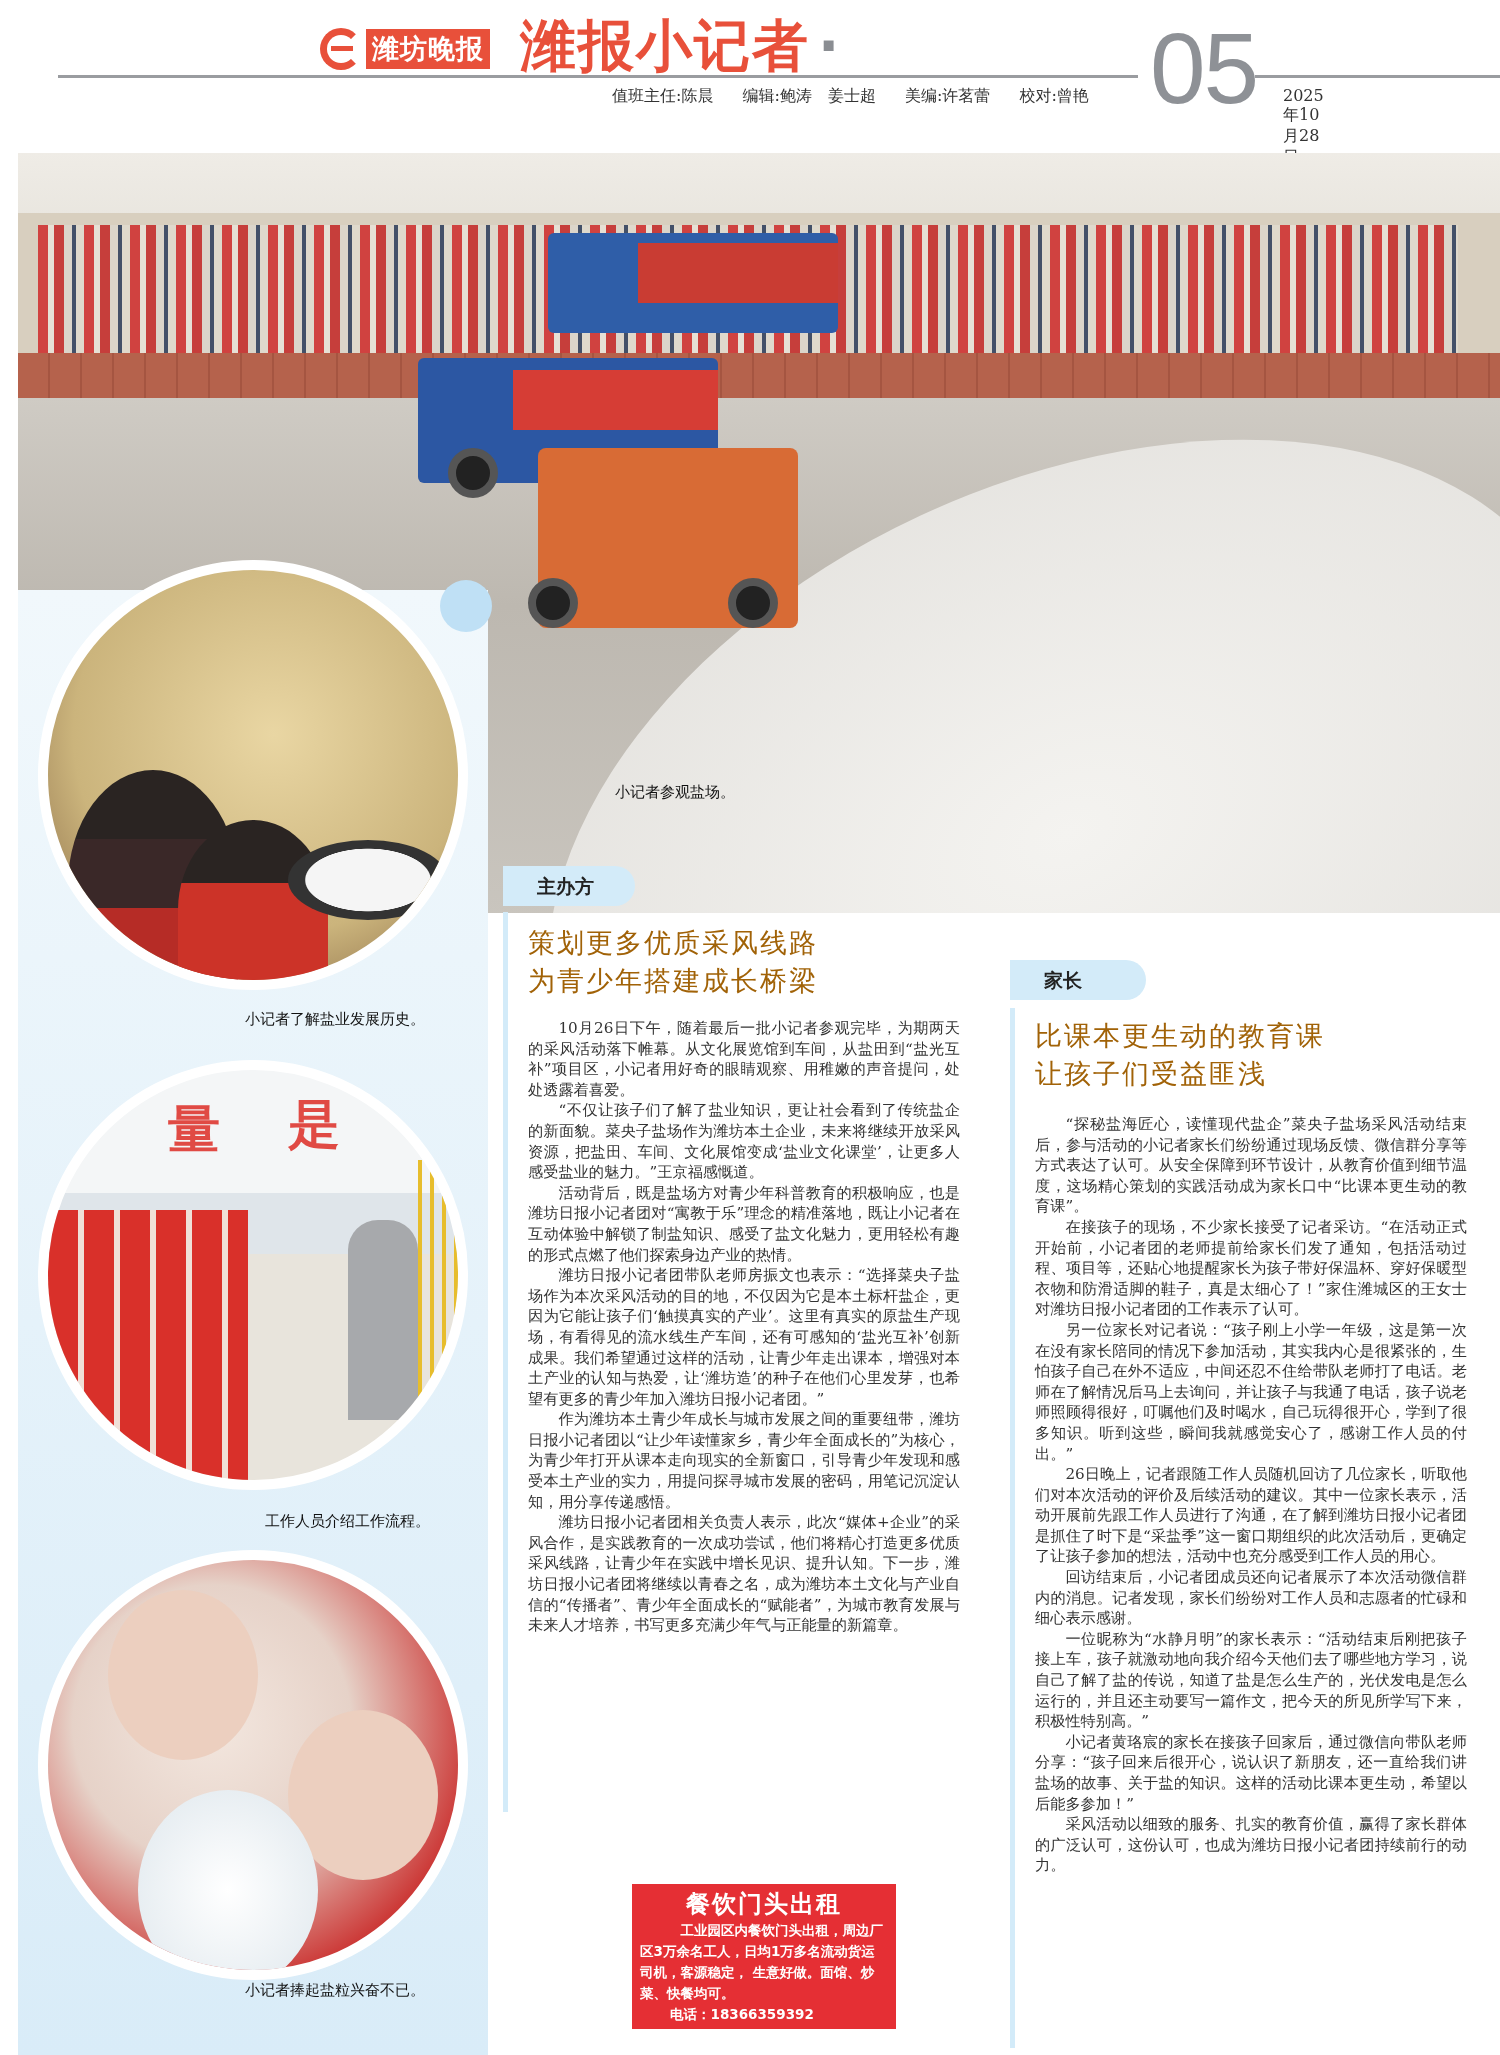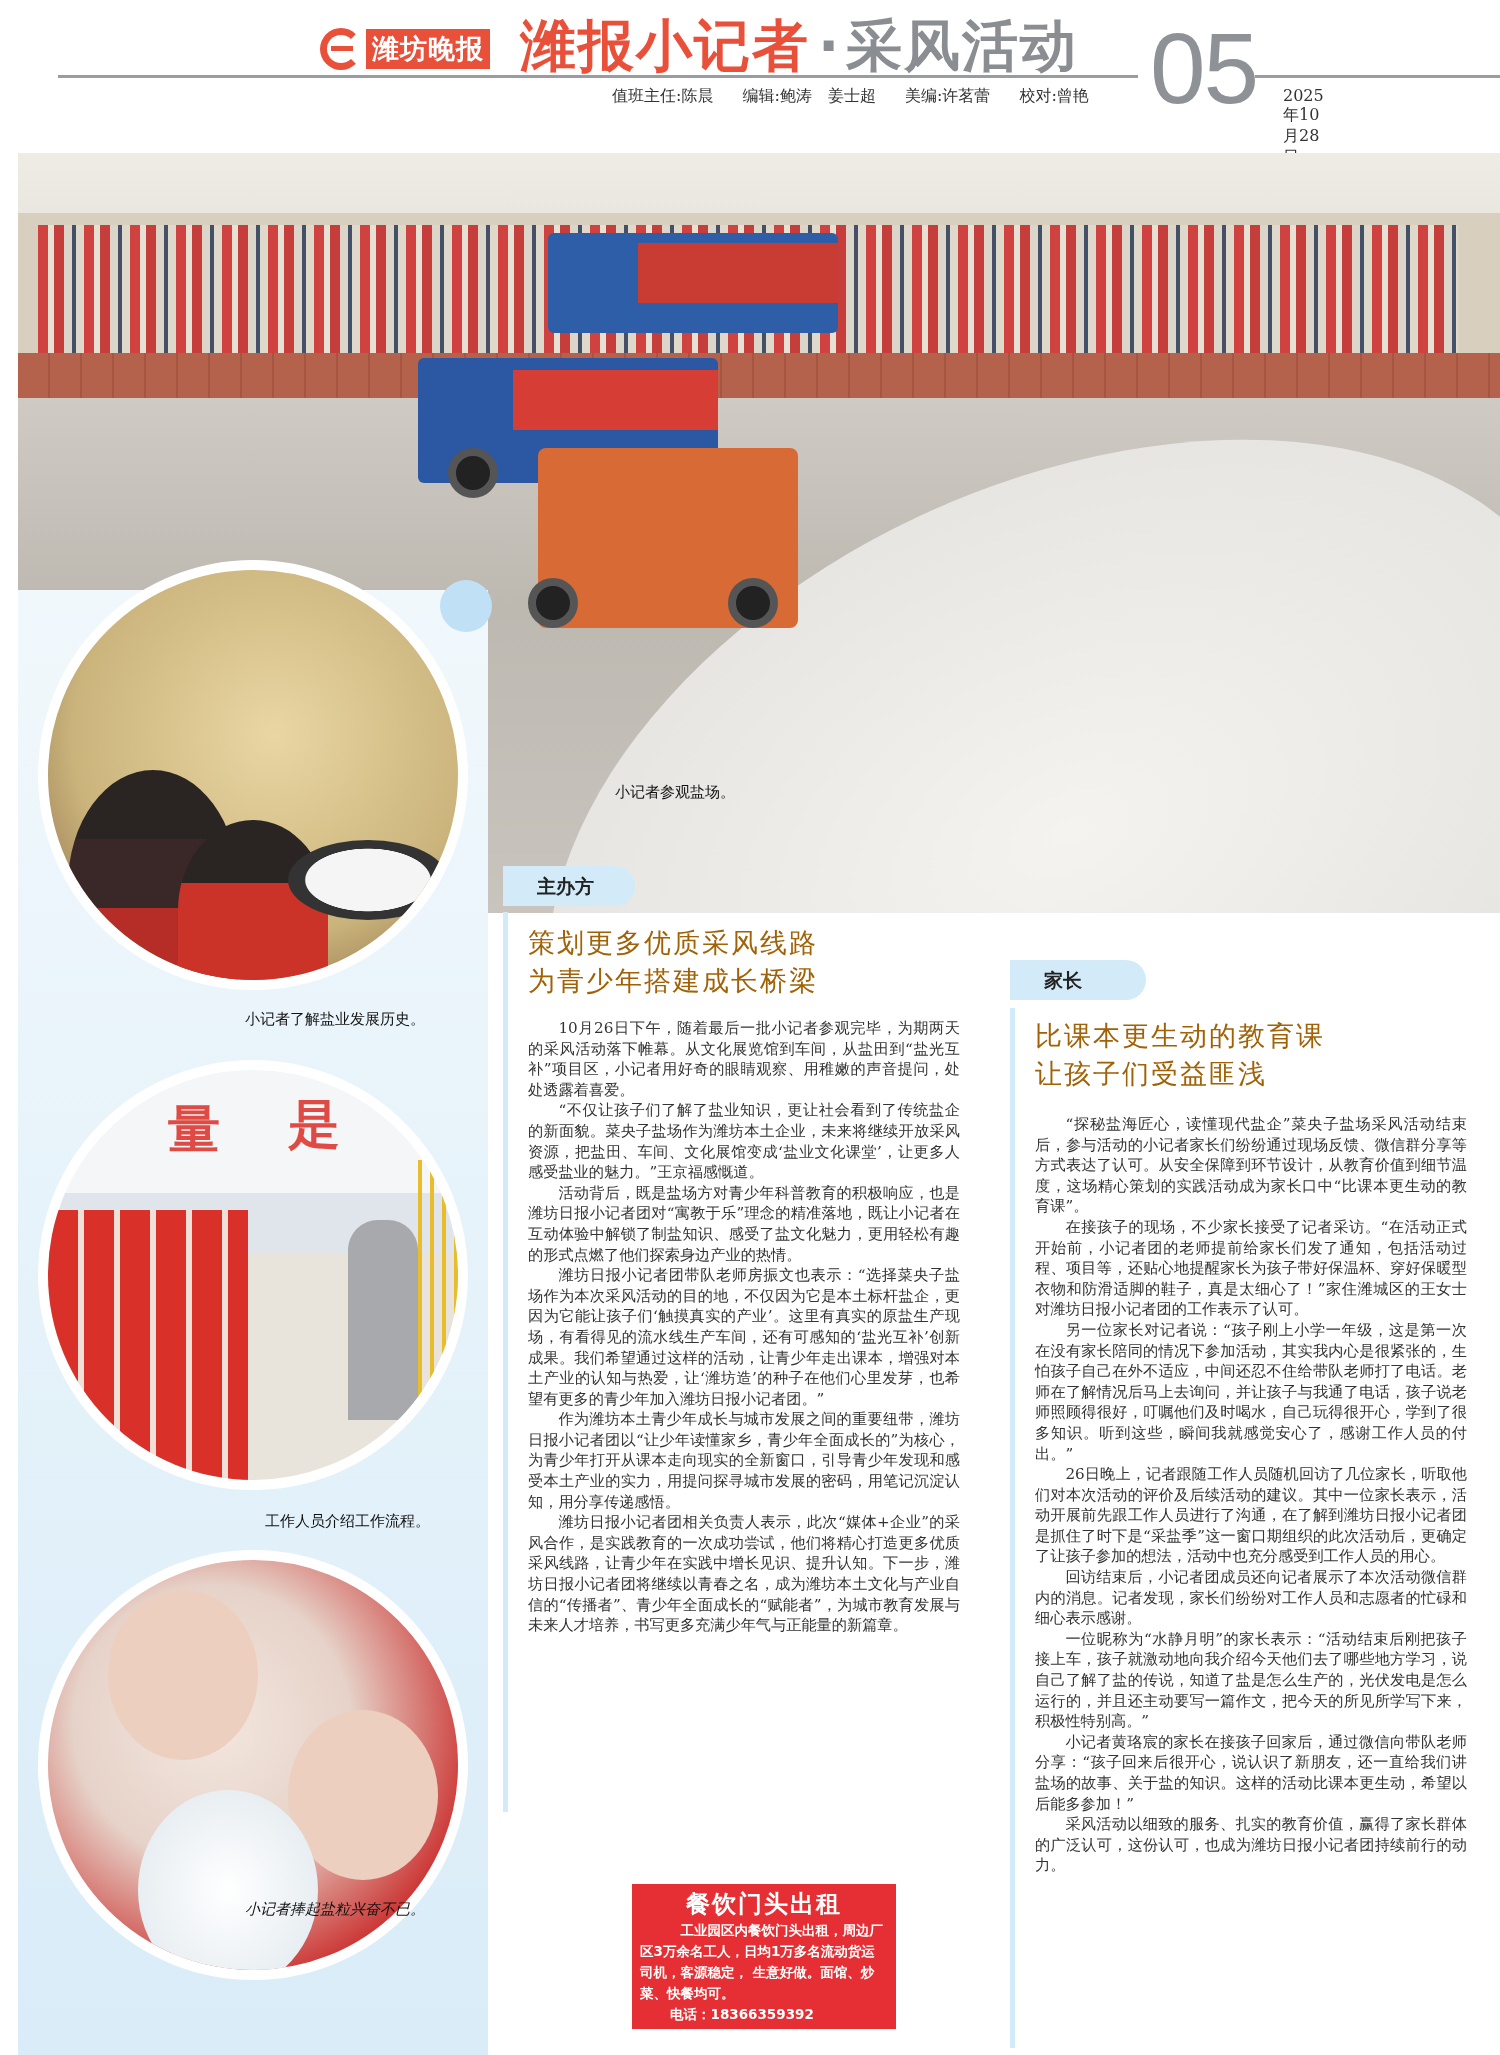--- a/index.html
+++ b/index.html
@@ -55,21 +55,21 @@
   .c2 .worker { position: absolute; left: 300px; top: 150px; width: 70px; height: 200px; background: #a7a9ac; border-radius: 30px 30px 0 0; }
   .c2 .fence { position: absolute; left: 370px; top: 90px; width: 60px; height: 300px; background: repeating-linear-gradient(90deg, #e7bd2c 0 4px, transparent 4px 12px); }
   .c3 .salt { position: absolute; left: 90px; top: 230px; width: 180px; height: 200px; border-radius: 50%; background: radial-gradient(#ffffff, #e8eef2 70%); }
   .c3 .face1 { position: absolute; left: 60px; top: 30px; width: 150px; height: 170px; border-radius: 50%; background: #eccfbf; }
   .c3 .face2 { position: absolute; left: 240px; top: 150px; width: 150px; height: 170px; border-radius: 50%; background: #eccfbf; }
   .deco-dot { position: absolute; left: 440px; top: 580px; width: 52px; height: 52px; border-radius: 50%; background: #bfe0f5; }
   .caption { position: absolute; font-size: 15px; color: #111; white-space: nowrap; }
   .cap-main { left: 615px; top: 783px; }
   .cap1 { left: 245px; top: 1010px; }
   .cap2 { left: 265px; top: 1512px; }
-  .cap3 { left: 245px; top: 1900px; font-style: italic; }
+  .cap3 { left: 245px; top: 1981px; }
 
   
   .tag { position: absolute; height: 40px; padding-left: 34px; padding-right: 34px; background: #d3ebf9; border-radius: 0 22px 22px 0; font-size: 19px; font-weight: bold; color: #222; line-height: 40px; }
   .tag-host { left: 503px; top: 866px; width: 132px; }
   .tag-parent { left: 1010px; top: 960px; width: 136px; }
   .vbar { position: absolute; width: 5px; background: #d3ebf9; }
   .vbar-host { left: 503px; top: 912px; height: 900px; }
   .vbar-parent { left: 1010px; top: 1008px; height: 1040px; }
   .title { position: absolute; font-size: 27px; line-height: 38px; color: #a16207; letter-spacing: 2px; font-weight: normal; }
   .title-host { left: 528px; top: 924px; }
@@ -88,21 +88,20 @@
 </head>
 <body>
 
 <header class="masthead">
   <div class="brand-logo">
     <span class="brand-e"></span>
     <span class="brand-box">潍坊晚报</span>
   </div>
   <div class="headline-red">潍报小记者</div>
   <div class="headline-dot">·</div>
-  <div class="headline-gray">采风活动</div>
   <div class="rule-left"></div>
   <div class="page-no">05</div>
   <div class="rule-right"></div>
   <div class="credits">
     <span>值班主任:陈晨</span>
     <span>编辑:鲍涛　姜士超</span>
     <span>美编:许茗蕾</span>
     <span>校对:曾艳</span>
   </div>
   <div class="dateline">

